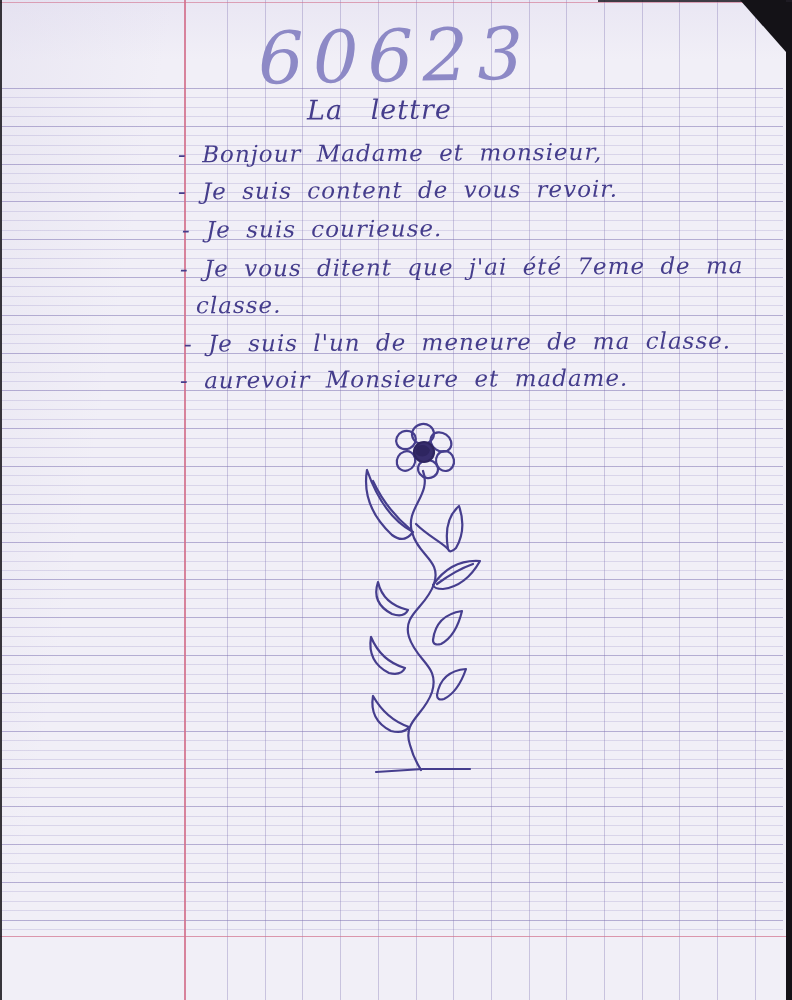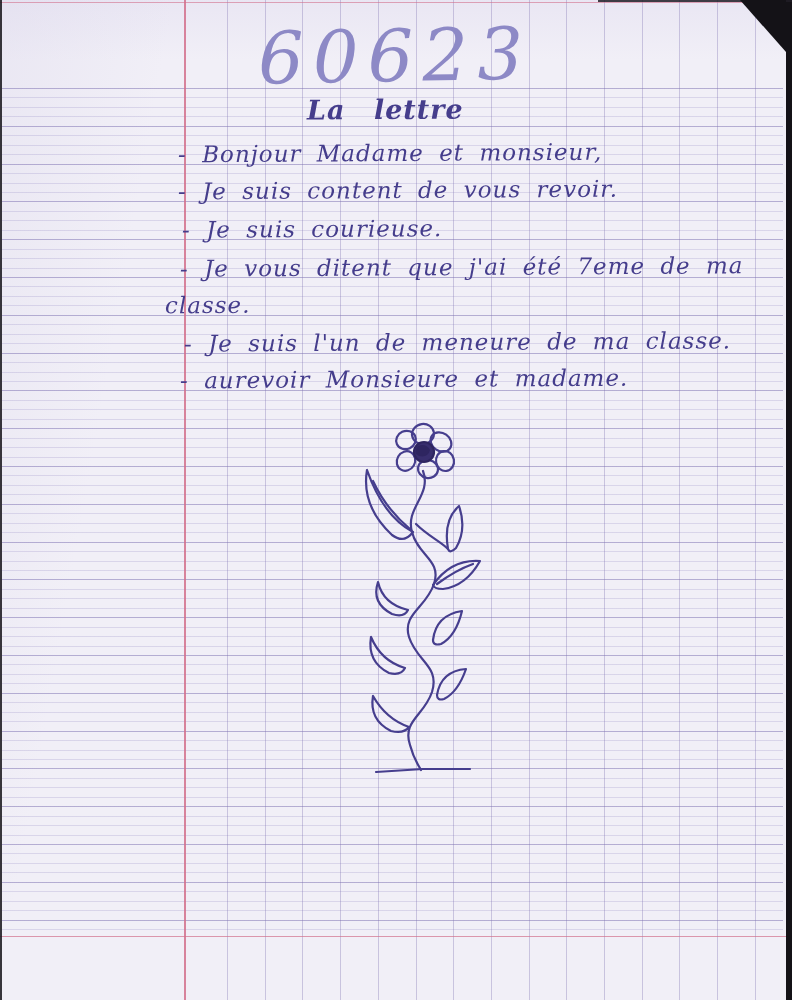--- a/index.html
+++ b/index.html
@@ -52,26 +52,26 @@
     font:italic 23px/1 "DejaVu Serif", serif;
     letter-spacing:1px;word-spacing:7px;
     transform:rotate(-0.35deg);
   }
   .header-number{
     top:20px;left:258px;
     font:italic 72px/1 "DejaVu Serif", serif;
     letter-spacing:9px;color:var(--ink-faint);
     transform:rotate(-1deg);
   }
-  .page-title{top:96px;left:307px;font-size:27px;word-spacing:18px;font-weight:bold;}
+  .page-title{top:96px;left:307px;font-size:27px;word-spacing:18px;}
   .l0{top:142px;left:178px;}
   .l1{top:179px;left:178px;}
   .l2{top:218px;left:182px;}
   .l3{top:256px;left:180px;}
-  .l4{top:294px;left:165px;}
+  .l4{top:294px;left:196px;}
   .l5{top:331px;left:184px;}
   .l6{top:368px;left:180px;}
 
   .plant-svg{position:absolute;inset:0;pointer-events:none;}
 </style>
 </head>
 <body>
 
 <div class="paper"></div>
 <div class="h-rules"></div>

